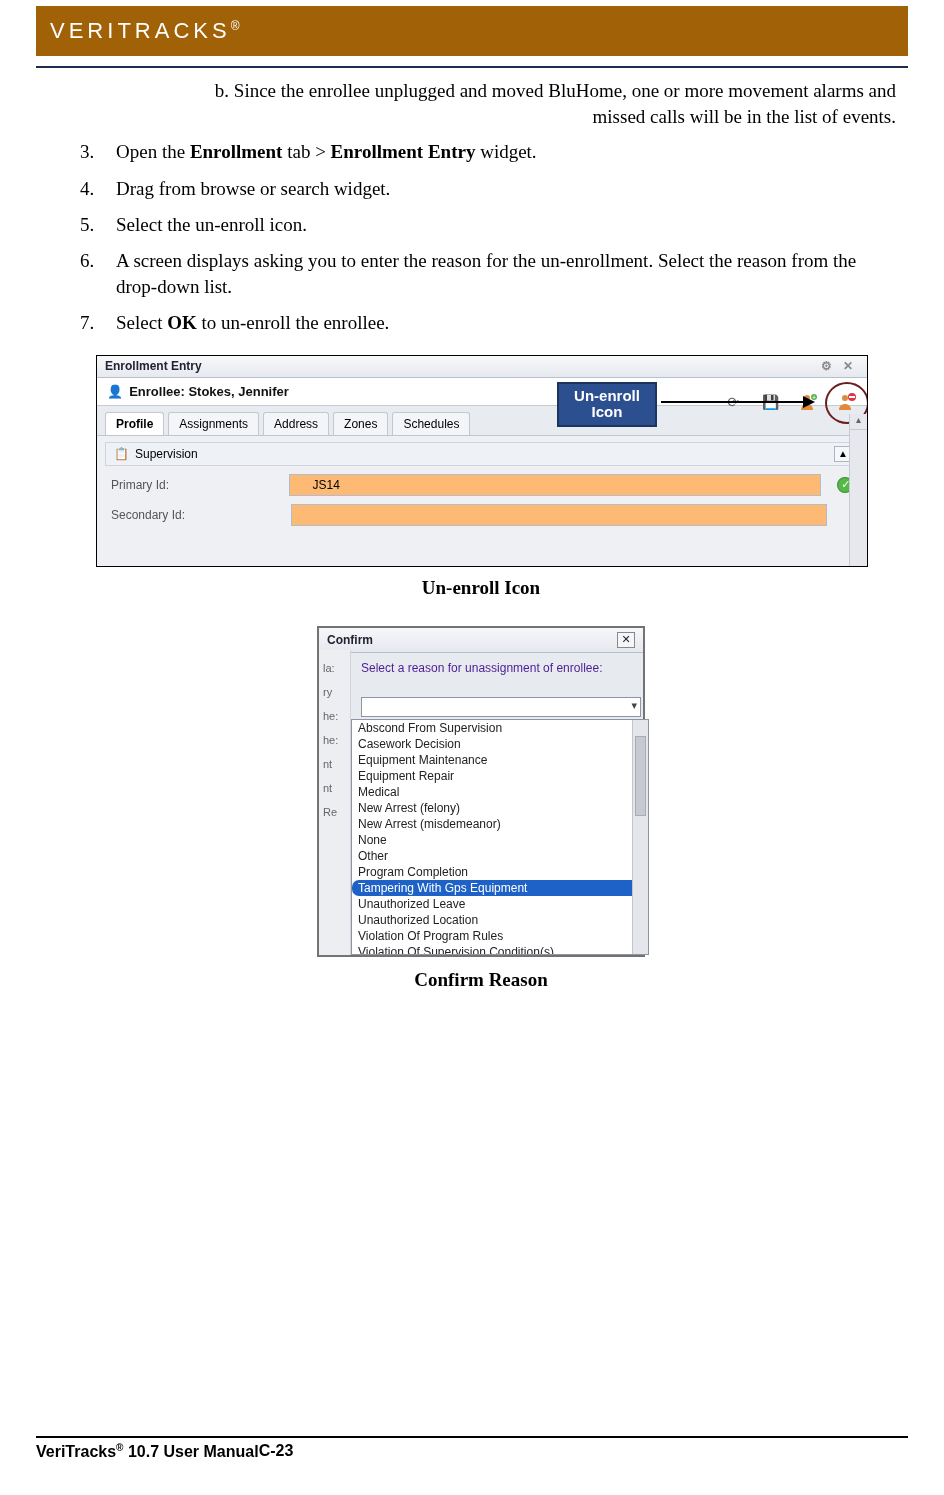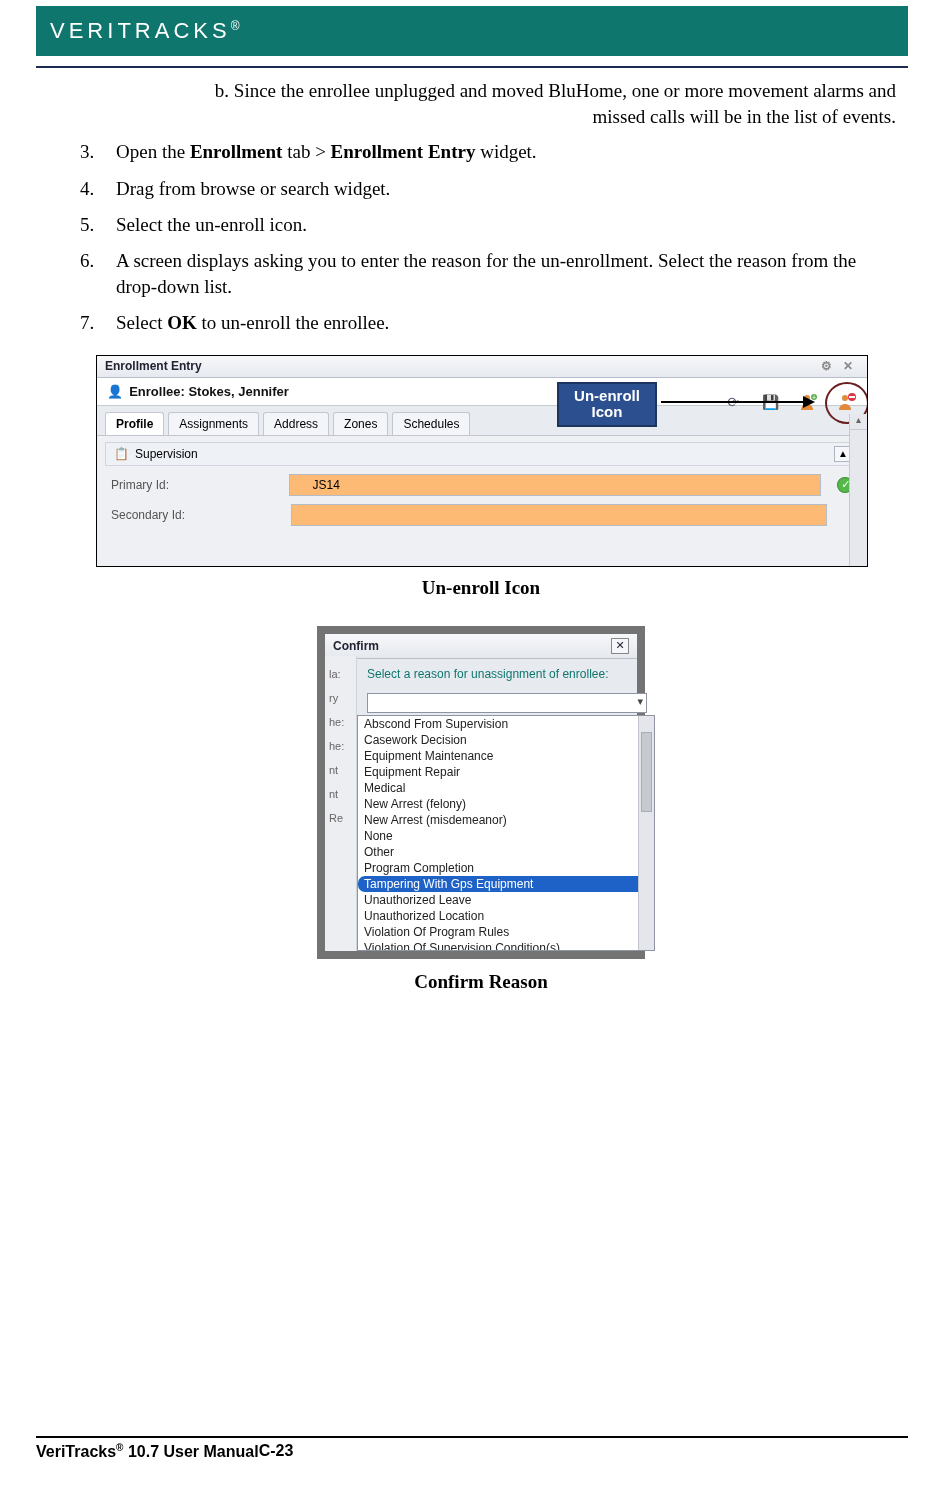--- a/index.html
+++ b/index.html
@@ -9,21 +9,21 @@
     font-family: "Times New Roman", Times, serif;
     font-size: 18px;
     color: #000;
     background: #fff;
     position: relative;
   }
   .page { padding: 0 36px; }
 
   
   .header-bar {
-    background: #0f766e;
+    background: #a16207;
     height: 50px;
     margin: 6px 0 10px 0;
     display: flex;
     align-items: center;
     padding-left: 14px;
   }
   .header-logo {
     color: #fff;
     font-family: Arial, sans-serif;
     letter-spacing: 4px;
@@ -93,25 +93,25 @@
   .callout-arrow::after{
     content:""; position:absolute; right:-2px; top:-5px;
     border-left:12px solid #000; border-top:6px solid transparent; border-bottom:6px solid transparent;
   }
   .scrollbar-v { position:absolute; right:0; top:58px; bottom:0; width:18px; background:#e6e8ed; border-left:1px solid #c6cad2;}
   .scrollbar-v .up { height:16px; border-bottom:1px solid #c6cad2; text-align:center; font:10px Arial; color:#666;}
 
   .fig-caption { text-align:center; font-weight:bold; font-size:19px; margin:8px 0 26px 0;}
 
   
-  .fig2-wrap { width:328px; margin:0 auto 10px auto; border:8px solid #737373; background:#e7eaef; position:relative; font:12px Arial;}
+  .fig2-wrap { width:328px; margin:0 auto 10px auto; border:2px solid #737373; background:#e7eaef; position:relative; font:12px Arial;}
   .fig2-wrap .dlg-title { background:linear-gradient(#f6f7fa,#e5e8ee); border-bottom:1px solid #b9bfc9; padding:4px 8px; display:flex; justify-content:space-between; align-items:center; font-weight:bold; color:#223;}
   .close-x { width:18px; height:16px; border:1px solid #888; text-align:center; line-height:13px; font:11px Arial; background:#f4f6f9;}
   .dlg-body { padding:8px 10px 2px 10px;}
-  .dlg-prompt { font:12px Arial; color:#0f766e; margin-bottom:12px;}
+  .dlg-prompt { font:12px Arial; color:#4c1d95; margin-bottom:22px;}
   .combo { width:280px; height:20px; border:1px solid #8e94a2; background:#fff; position:relative;}
   .combo::after{content:"▾"; position:absolute; right:3px; top:1px; font:11px Arial; color:#444;}
   .listbox { margin-top:0; width:298px; border:1px solid #8e94a2; background:#fff; max-height:236px; overflow:hidden; position:relative;}
   .listbox .opt { padding:1px 6px; font:12px Arial; color:#222; white-space:nowrap;}
   .listbox .opt.sel { background:#1e62c8; color:#fff;border-radius:7px;}
   .listbox .sb { position:absolute; right:0; top:0; bottom:0; width:16px; background:#e4e6eb; border-left:1px solid #bfc4cd;}
   .listbox .sb .thumb{ position:absolute; left:2px; right:2px; top:16px; height:80px; background:#c6c9d0; border:1px solid #a7acb7;}
   .left-rail { position:absolute; left:0; top:22px; bottom:0; width:32px; background:#eceef2; border-right:1px solid #cfd3da; font:11px Arial; color:#666;}
   .left-rail span{ display:block; padding:12px 2px 0 4px;}
   .content-right { margin-left:32px; position:relative; }

